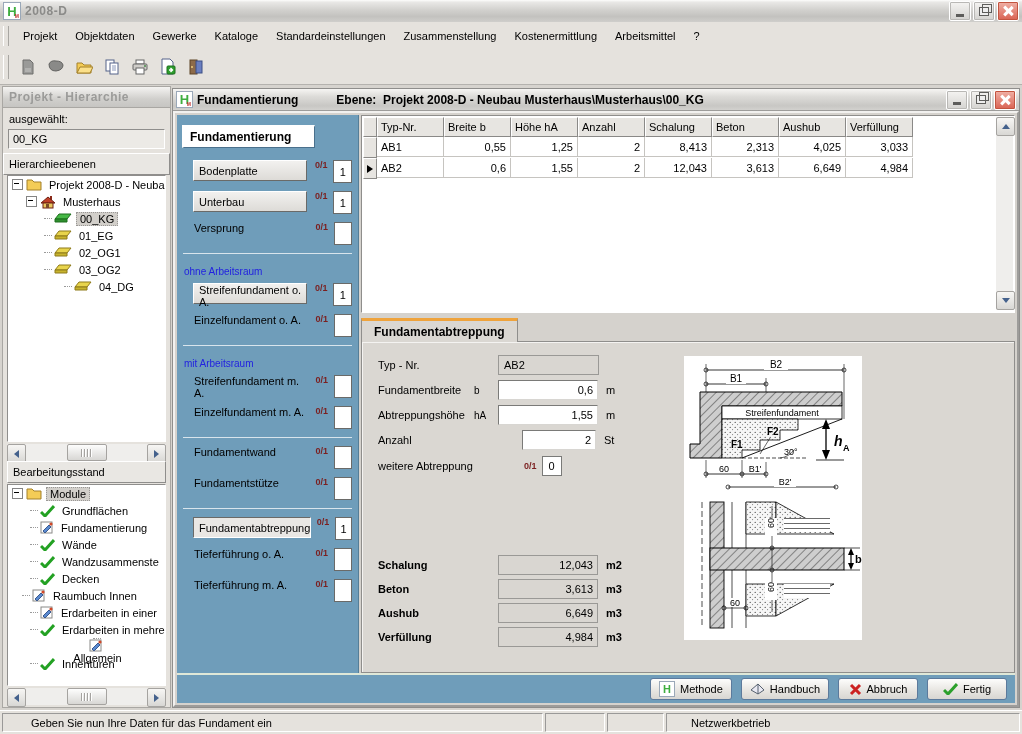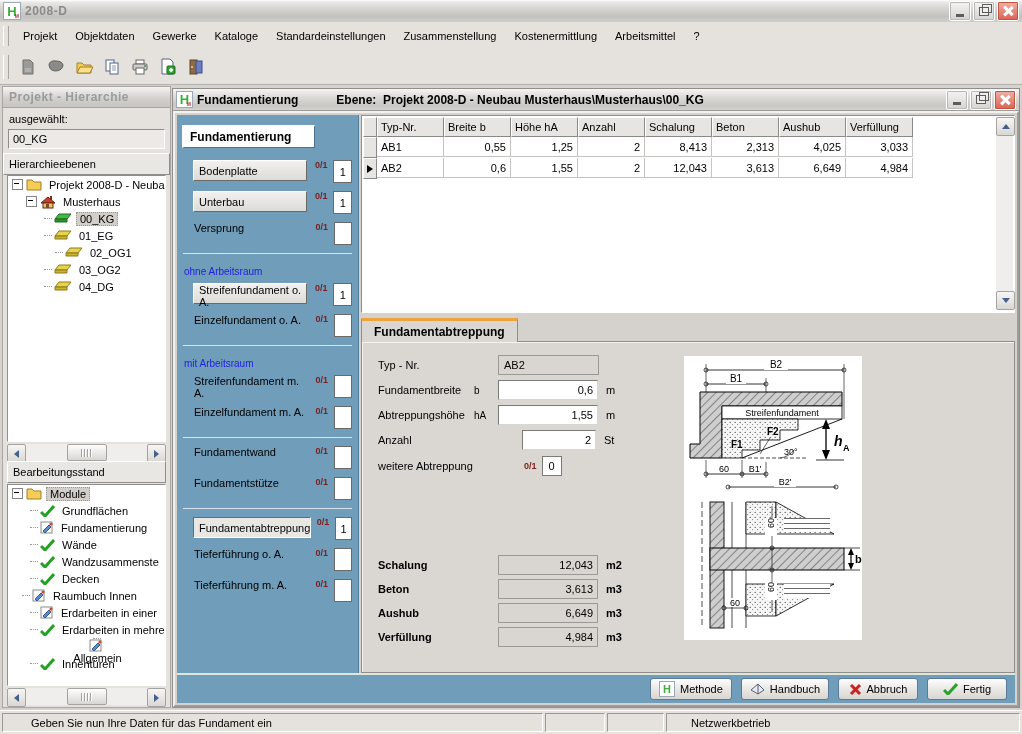--- a/index.html
+++ b/index.html
@@ -286,41 +286,41 @@
       <div class="t-row" style="padding-left:36px;">
         <span class="stub"></span>
         <span class="ticon">
             <svg width="18" height="11">
               <polygon points="5,1 17,1 13,6 1,6" fill="#e8d44c" stroke="#8e7a1a"></polygon>
               <polygon points="1,6 13,6 13,9 1,9" fill="#c8b42e" stroke="#8e7a1a"></polygon>
             </svg>
           </span>
         <span class="lbl">01_EG</span>
       </div>
-      <div class="t-row" style="padding-left:36px;margin-left:11px;">
+      <div class="t-row" style="padding-left:36px;">
         <span class="stub"></span>
         <span class="ticon">
             <svg width="18" height="11">
               <polygon points="5,1 17,1 13,6 1,6" fill="#e8d44c" stroke="#8e7a1a"></polygon>
               <polygon points="1,6 13,6 13,9 1,9" fill="#c8b42e" stroke="#8e7a1a"></polygon>
             </svg>
           </span>
         <span class="lbl">02_OG1</span>
       </div>
       <div class="t-row" style="padding-left:36px;">
         <span class="stub"></span>
         <span class="ticon">
             <svg width="18" height="11">
               <polygon points="5,1 17,1 13,6 1,6" fill="#e8d44c" stroke="#8e7a1a"></polygon>
               <polygon points="1,6 13,6 13,9 1,9" fill="#c8b42e" stroke="#8e7a1a"></polygon>
             </svg>
           </span>
         <span class="lbl">03_OG2</span>
       </div>
-      <div class="t-row" style="padding-left:36px;">
+      <div class="t-row" style="padding-left:56px;">
         <span class="stub"></span>
         <span class="ticon">
             <svg width="18" height="11">
               <polygon points="5,1 17,1 13,6 1,6" fill="#e8d44c" stroke="#8e7a1a"></polygon>
               <polygon points="1,6 13,6 13,9 1,9" fill="#c8b42e" stroke="#8e7a1a"></polygon>
             </svg>
           </span>
         <span class="lbl">04_DG</span>
       </div>
     </div>

